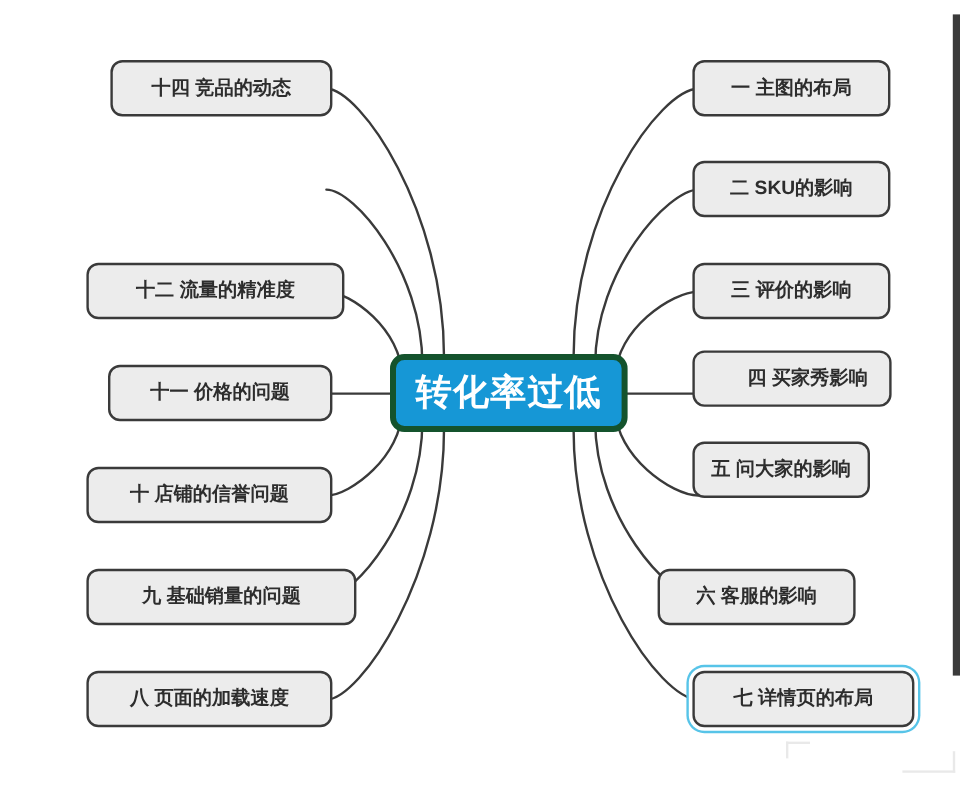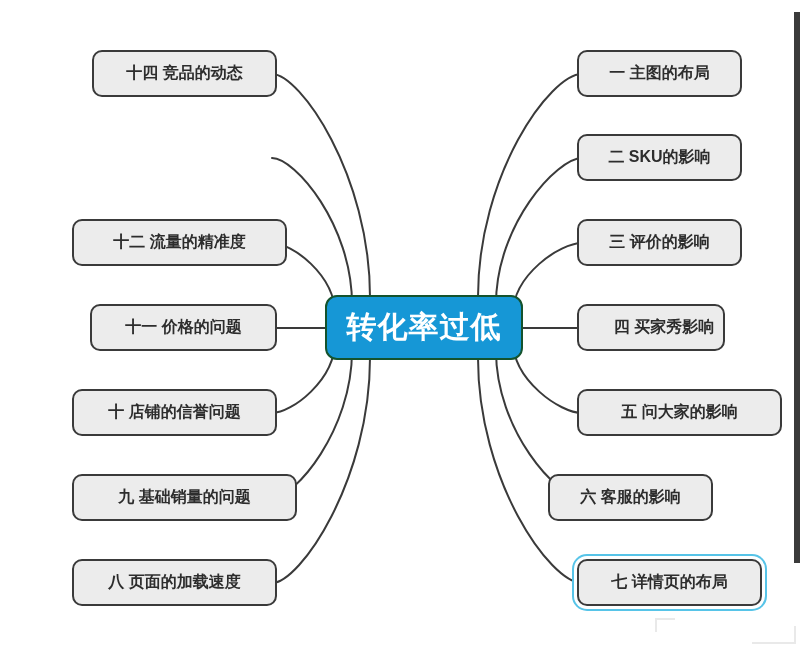--- a/index.html
+++ b/index.html
@@ -38,21 +38,21 @@
     align-items: center;
     justify-content: center;
     font-weight: bold;
     font-size: 16px;
     color: #2d2d2d;
     white-space: nowrap;
     cursor: default;
   }
   .node.center {
     background: #1697d6;
-    border: 2px solid #14532d;
+    border: 5px solid #14532d;
     border-radius: 12px;
     color: #ffffff;
     font-size: 30px;
     letter-spacing: 1px;
   }
   .node.selected {
     box-shadow: 0 0 0 3px #ffffff, 0 0 0 5px #57c4e8;
     text-align: center;
   }
   .edge-bar {
@@ -109,22 +109,22 @@
   <div class="node" style="left:92px;  top:50px;  width:185px; height:47px;">十四 竞品的动态</div>
   <div class="node" style="left:72px;  top:219px; width:215px; height:47px;">十二 流量的精准度</div>
   <div class="node" style="left:90px;  top:304px; width:187px; height:47px;">十一 价格的问题</div>
   <div class="node" style="left:72px;  top:389px; width:205px; height:47px;">十 店铺的信誉问题</div>
   <div class="node" style="left:72px;  top:474px; width:225px; height:47px;">九 基础销量的问题</div>
   <div class="node" style="left:72px;  top:559px; width:205px; height:47px;">八 页面的加载速度</div>
 
   <div class="node" style="left:577px; top:50px;  width:165px; height:47px;">一 主图的布局</div>
   <div class="node" style="left:577px; top:134px; width:165px; height:47px;">二 SKU的影响</div>
   <div class="node" style="left:577px; top:219px; width:165px; height:47px;">三 评价的影响</div>
-  <div class="node" style="left:577px; top:304px; width:148px; height:47px;padding-left:26px;">四 买家秀影响</div>
-  <div class="node" style="left:577px; top:389px; width:205px; height:47px;">五 问大家的影响</div>
+  <div class="node" style="left:577px; top:292px; width:166px; height:47px;padding-left:26px;">四 买家秀影响</div>
+  <div class="node" style="left:577px; top:368px; width:148px; height:47px;">五 问大家的影响</div>
   <div class="node" style="left:548px; top:474px; width:165px; height:47px;">六 客服的影响</div>
   <div class="node selected" style="left:577px; top:559px; width:185px; height:47px;">七 详情页的布局</div>
 
   <div class="node center" style="left:325px; top:295px; width:198px; height:65px;">转化率过低</div>
 
   <div class="edge-bar"></div>
 
   <div class="faint-mark m1"></div>
   <div class="faint-mark m2"></div>
 

